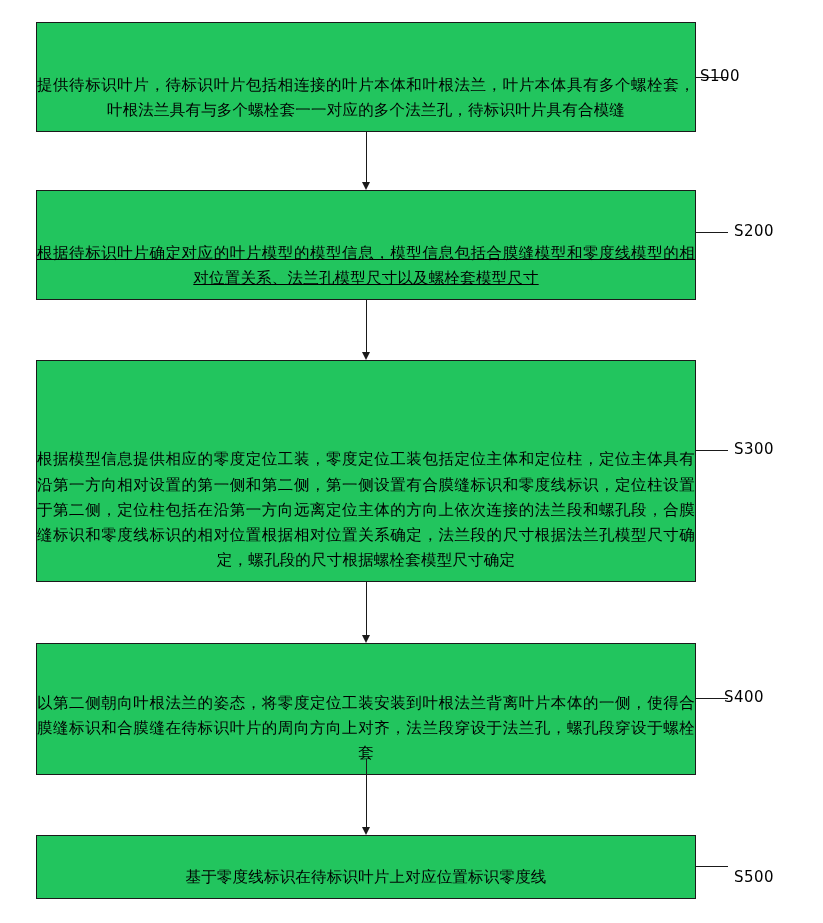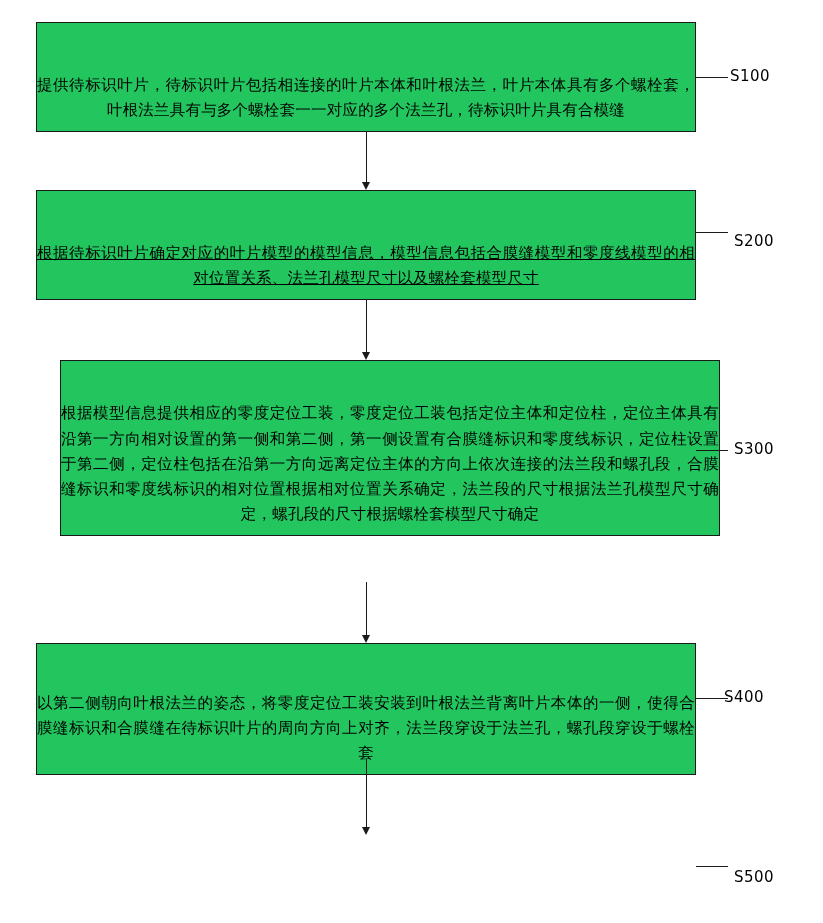--- a/index.html
+++ b/index.html
@@ -68,48 +68,51 @@
 </style>
 </head>
 <body>
 
 <div id="flow">
 
   <div class="node" style="left:36px; top:22px; width:660px; height:110px;">
     <div class="node-text">提供待标识叶片，待标识叶片包括相连接的叶片本体和叶根法兰，叶片本体具有多个螺栓套，叶根法兰具有与多个螺栓套一一对应的多个法兰孔，待标识叶片具有合模缝</div>
   </div>
   <div class="label-line" style="left:696px; top:77px; width:32px;"></div>
-  <div class="step-label" style="left:730px; top:67px;">S100</div>
+  <div class="step-label" style="left:700px; top:67px;">S100</div>
 
   <div class="connector" style="left:366px; top:132px; height:54px;"></div>
   <div class="arrowhead" style="left:361.5px; top:182px;"></div>
 
   <div class="node" style="left:36px; top:190px; width:660px; height:110px;text-decoration:underline;">
     <div class="node-text">根据待标识叶片确定对应的叶片模型的模型信息，模型信息包括合膜缝模型和零度线模型的相对位置关系、法兰孔模型尺寸以及螺栓套模型尺寸</div>
   </div>
   <div class="label-line" style="left:696px; top:232px; width:32px;"></div>
-  <div class="step-label" style="left:734px; top:232px;">S200</div>
+  <div class="step-label" style="left:734px; top:222px;">S200</div>
 
   <div class="connector" style="left:366px; top:300px; height:56px;"></div>
   <div class="arrowhead" style="left:361.5px; top:352px;"></div>
 
-  <div class="node" style="left:36px; top:360px; width:660px; height:176px;margin-left:24px;">
+  <div class="node" style="left:36px; top:360px; width:660px; height:222px;">
     <div class="node-text">根据模型信息提供相应的零度定位工装，零度定位工装包括定位主体和定位柱，定位主体具有沿第一方向相对设置的第一侧和第二侧，第一侧设置有合膜缝标识和零度线标识，定位柱设置于第二侧，定位柱包括在沿第一方向远离定位主体的方向上依次连接的法兰段和螺孔段，合膜缝标识和零度线标识的相对位置根据相对位置关系确定，法兰段的尺寸根据法兰孔模型尺寸确定，螺孔段的尺寸根据螺栓套模型尺寸确定</div>
   </div>
   <div class="label-line" style="left:696px; top:450px; width:32px;"></div>
   <div class="step-label" style="left:734px; top:440px;">S300</div>
 
   <div class="connector" style="left:366px; top:582px; height:57px;"></div>
   <div class="arrowhead" style="left:361.5px; top:635px;"></div>
 
   <div class="node" style="left:36px; top:643px; width:660px; height:132px;">
     <div class="node-text">以第二侧朝向叶根法兰的姿态，将零度定位工装安装到叶根法兰背离叶片本体的一侧，使得合膜缝标识和合膜缝在待标识叶片的周向方向上对齐，法兰段穿设于法兰孔，螺孔段穿设于螺栓套</div>
   </div>
   <div class="label-line" style="left:696px; top:698px; width:32px;"></div>
   <div class="step-label" style="left:724px; top:688px;">S400</div>
 
   <div class="connector" style="left:366px; top:759px; height:72px;"></div>
   <div class="arrowhead" style="left:361.5px; top:827px;"></div>
 
+  <div class="node" style="left:36px; top:835px; width:660px; height:64px;">
+    <div class="node-text" style="text-align-last:center;">基于零度线标识在待标识叶片上对应位置标识零度线</div>
+  </div>
   <div class="label-line" style="left:696px; top:866px; width:32px;"></div>
   <div class="step-label" style="left:734px; top:856px;margin-top:12px;">S500</div>
 
 </div>
 
 </body></html>

